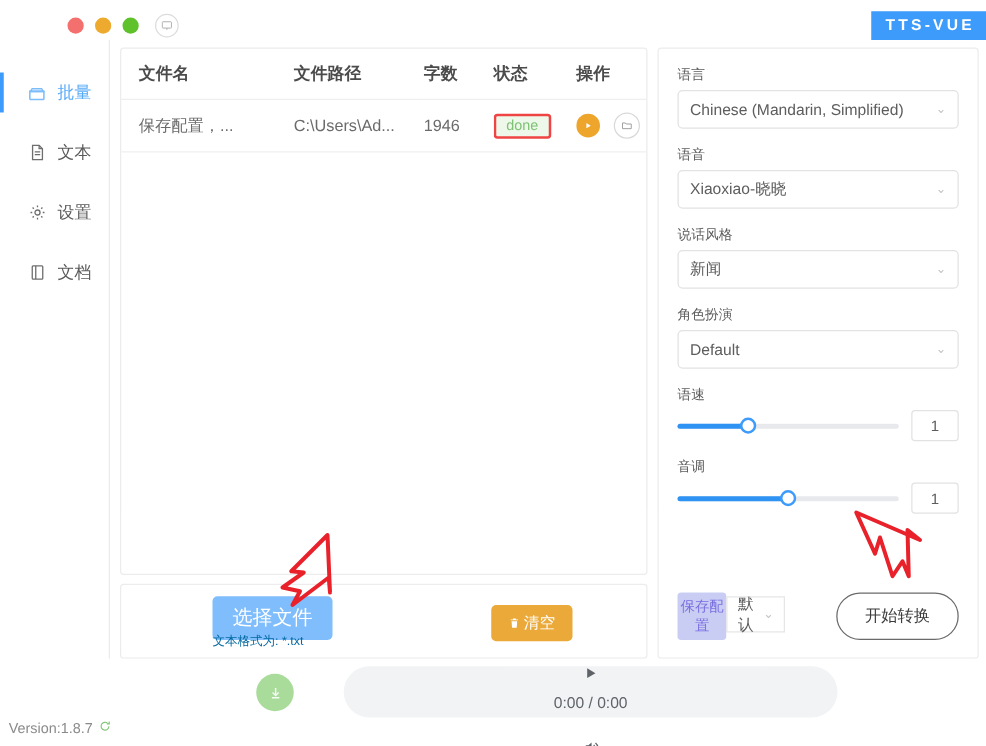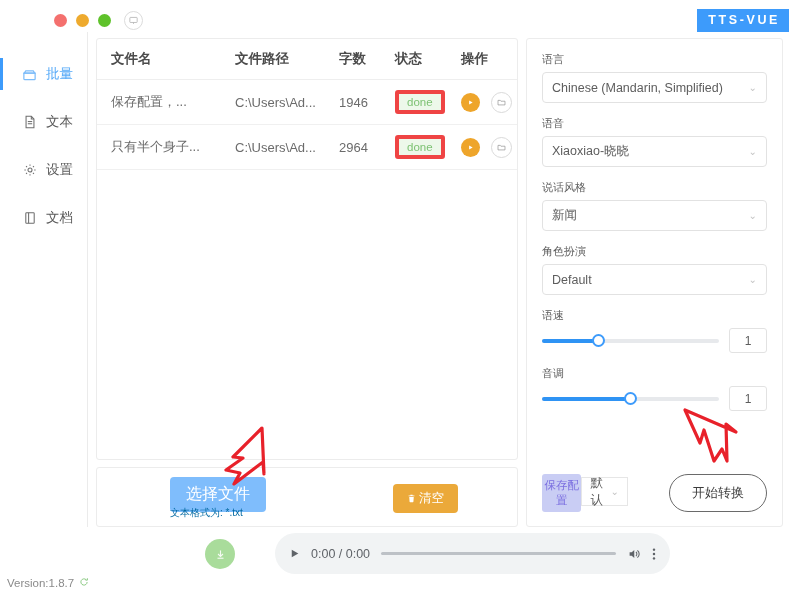--- a/index.html
+++ b/index.html
@@ -47,21 +47,21 @@
   table.filelist{width:100%;border-collapse:collapse;table-layout:fixed;}
   table.filelist th{font-size:13.5px;color:#4b4b4b;font-weight:bold;text-align:left;
                     padding:11px 4px 11px 0;border-bottom:1px solid #eeeeee;}
   table.filelist td{font-size:13px;color:#6b6b6b;padding:10px 4px 10px 0;
                     border-bottom:1px solid #f0f0f0;white-space:nowrap;overflow:hidden;text-overflow:ellipsis;}
   .col-name{width:120px;padding-left:14px !important;}
   .col-path{width:100px;}
   .col-count{width:52px;}
   .col-state{width:62px;}
   .col-ops{width:auto;}
-  .tag-done{display:inline-block;background:#edf8ea;color:#7dc273;border:4px solid #ef4444;
+  .tag-done{display:inline-block;background:#edf8ea;color:#7dc273;border:2px solid #ef4444;
             border-radius:3px;font-size:11.5px;padding:2px 8px;}
   .ops{display:flex;align-items:center;gap:11px;}
   .btn-play{width:19px;height:19px;border-radius:50%;background:#eea52b;
             display:flex;align-items:center;justify-content:center;}
   .btn-folder{width:19px;height:19px;border-radius:50%;border:1px solid #d9d9d9;background:#fff;
               display:flex;align-items:center;justify-content:center;}
 
   .actions-card{flex:0 0 60px;margin-top:7px;position:relative;display:flex;align-items:center;}
   .btn-select{position:absolute;left:73px;top:9px;background:#7fbdfc;color:#fff;
               border:none;border-radius:4px;font-size:16px;padding:7px 16px;cursor:pointer;
@@ -96,21 +96,21 @@
   .btn-start{width:98px;height:38px;border:1px solid #6a6a6a;border-radius:19px;background:#fff;
              font-size:13px;color:#3c3c3c;cursor:pointer;font-family:inherit;}
 
   
   .footer{flex:0 0 70px;display:flex;align-items:center;position:relative;background:#fff;}
   .version{position:absolute;left:7px;bottom:8px;font-size:11.5px;color:#8a8a8a;
            display:flex;align-items:center;gap:5px;}
   .dl{position:absolute;left:205px;top:12px;width:30px;height:30px;border-radius:50%;
       background:#a9dc9b;display:flex;align-items:center;justify-content:center;}
   .player{position:absolute;left:275px;top:6px;width:395px;height:41px;border-radius:21px;
-          background:#f1f3f4;display:flex;align-items:center;padding:0 14px;box-sizing:border-box;gap:11px;}
+          background:#f1f3f4;display:flex;align-items:center;padding:0 14px;box-sizing:border-box;gap:11px;flex-direction:column;}
   .ptime{font-size:12.5px;color:#5f6368;white-space:nowrap;}
   .pbar{flex:1;height:3px;border-radius:2px;background:#bdc1c6;}
   .pico{color:#5f6368;display:flex;align-items:center;}
 
   
   .anno{position:absolute;inset:0;pointer-events:none;}
 </style>
 </head>
 <body>
 
@@ -210,42 +210,20 @@
                       </svg>
                   </span>
                   <span class="btn-folder">
                     <svg width="9" height="9" viewBox="0 0 16 16" fill="none" stroke="#8f8f8f" stroke-width="1.2">
                       <path d="M1.8 4.2h4l1.2 1.5h7.2v6.6H1.8z"></path>
                     </svg>
                   </span>
                 </div>
               </td>
             </tr>
-            <tr>
-              <td class="col-name">只有半个身子...</td>
-              <td class="col-path">C:\Users\Ad...</td>
-              <td class="col-count">2964</td>
-              <td class="col-state">
-                <span class="tag-done">done</span>
-              </td>
-              <td class="col-ops">
-                <div class="ops">
-                  <span class="btn-play">
-                    <svg width="7" height="7" viewBox="0 0 10 10">
-                        <polygon points="3,2 8,5 3,8" fill="#fff"></polygon>
-                      </svg>
-                  </span>
-                  <span class="btn-folder">
-                    <svg width="9" height="9" viewBox="0 0 16 16" fill="none" stroke="#8f8f8f" stroke-width="1.2">
-                      <path d="M1.8 4.2h4l1.2 1.5h7.2v6.6H1.8z"></path>
-                    </svg>
-                  </span>
-                </div>
-              </td>
-            </tr>
           </tbody>
         </table>
       </div>
 
       <div class="card actions-card">
         <button class="btn-select">选择文件</button>
         <div class="hint">文本格式为:  *.txt</div>
         <button class="btn-clear">
           <span>
             <svg width="9" height="9" viewBox="0 0 16 16" fill="#fff">

